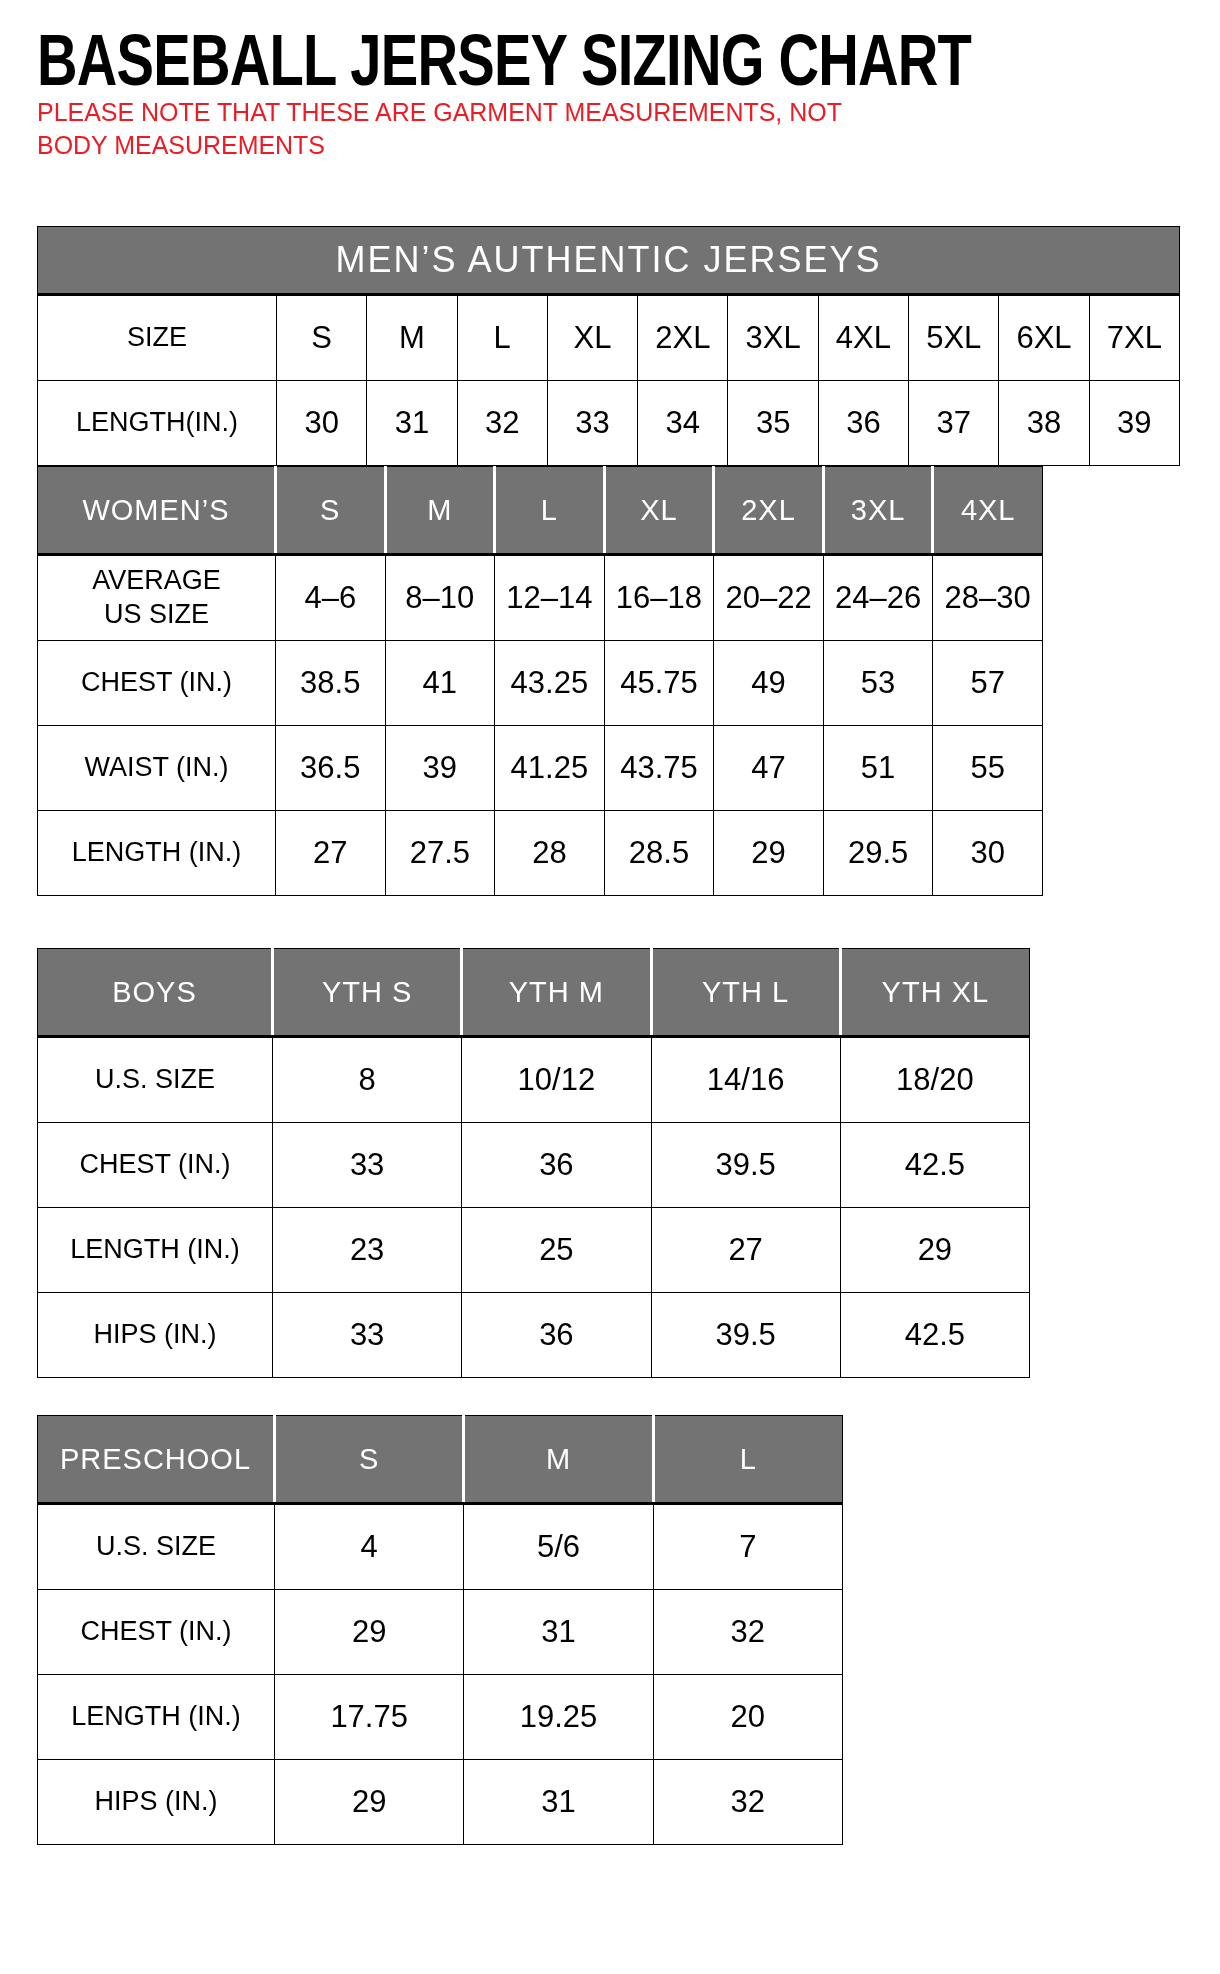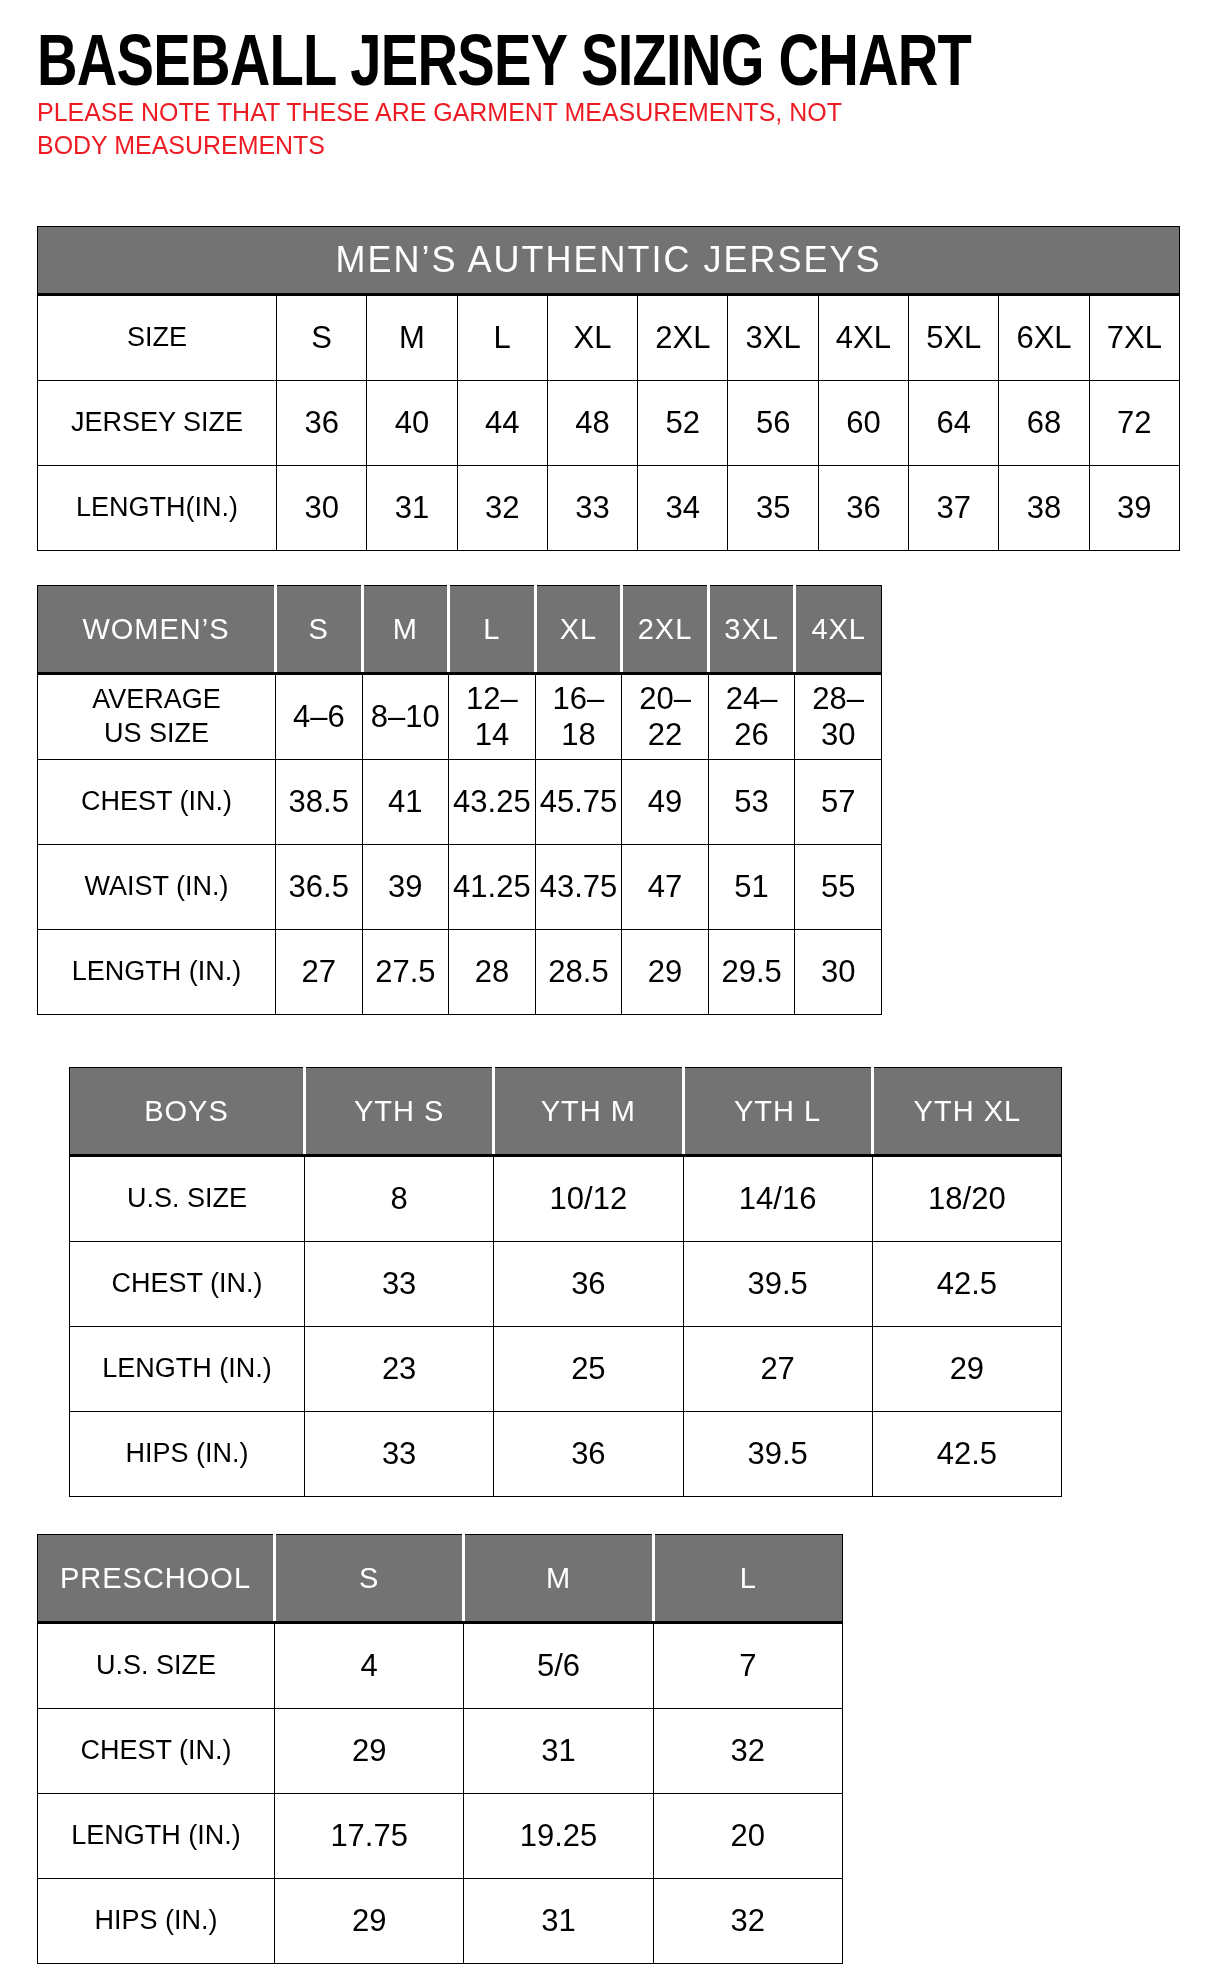--- a/index.html
+++ b/index.html
@@ -9,22 +9,22 @@
   .cx{display:inline-block;transform-origin:0 50%;}
 
   h1{margin:0;font-size:72px;line-height:1.0;font-weight:700;letter-spacing:-1px;white-space:nowrap;}
   h1 .cx{transform:scaleX(0.78);}
 
   .note{margin:0 0 0 0;font-size:26px;line-height:33px;max-width:870px;}
   .note .cx{transform:scaleX(0.96);transform-origin:0 0;}
 
   table{border-collapse:collapse;table-layout:fixed;}
   .tw0{width:1143px;margin-top:64px;}
-  .tw1{width:845px;margin-top:34px;}
-  .tw2{width:993px;margin-top:52px;margin-left:32px;}
+  .tw1{width:1006px;}
+  .tw2{width:993px;margin-top:52px;}
   .tw3{width:806px;margin-top:37px;}
 
   th.ghead{background:var(--gray,#737373);color:#fff;font-weight:400;
            border:1px solid #000;border-bottom:3px solid #000;
            font-size:29px;letter-spacing:1px;height:84px;text-align:center;vertical-align:middle;}
   th.ghead + th.ghead{border-left:3px solid #fff;}
   th.ghead.merged{height:64px;font-size:36px;letter-spacing:2px;}
 
   td{border:1px solid #000;height:82px;text-align:center;vertical-align:middle;background:#fff;}
   td.v{font-size:31px;}
@@ -66,33 +66,20 @@
           <td class="v">L</td>
           <td class="v">XL</td>
           <td class="v">2XL</td>
           <td class="v">3XL</td>
           <td class="v">4XL</td>
           <td class="v">5XL</td>
           <td class="v">6XL</td>
           <td class="v">7XL</td>
         </tr>
         <tr>
-          <td class="rl">JERSEY SIZE</td>
-          <td class="v">36</td>
-          <td class="v">40</td>
-          <td class="v">44</td>
-          <td class="v">48</td>
-          <td class="v">52</td>
-          <td class="v">56</td>
-          <td class="v">60</td>
-          <td class="v">64</td>
-          <td class="v">68</td>
-          <td class="v">72</td>
-        </tr>
-        <tr>
           <td class="rl">LENGTH(IN.)</td>
           <td class="v">30</td>
           <td class="v">31</td>
           <td class="v">32</td>
           <td class="v">33</td>
           <td class="v">34</td>
           <td class="v">35</td>
           <td class="v">36</td>
           <td class="v">37</td>
           <td class="v">38</td>

